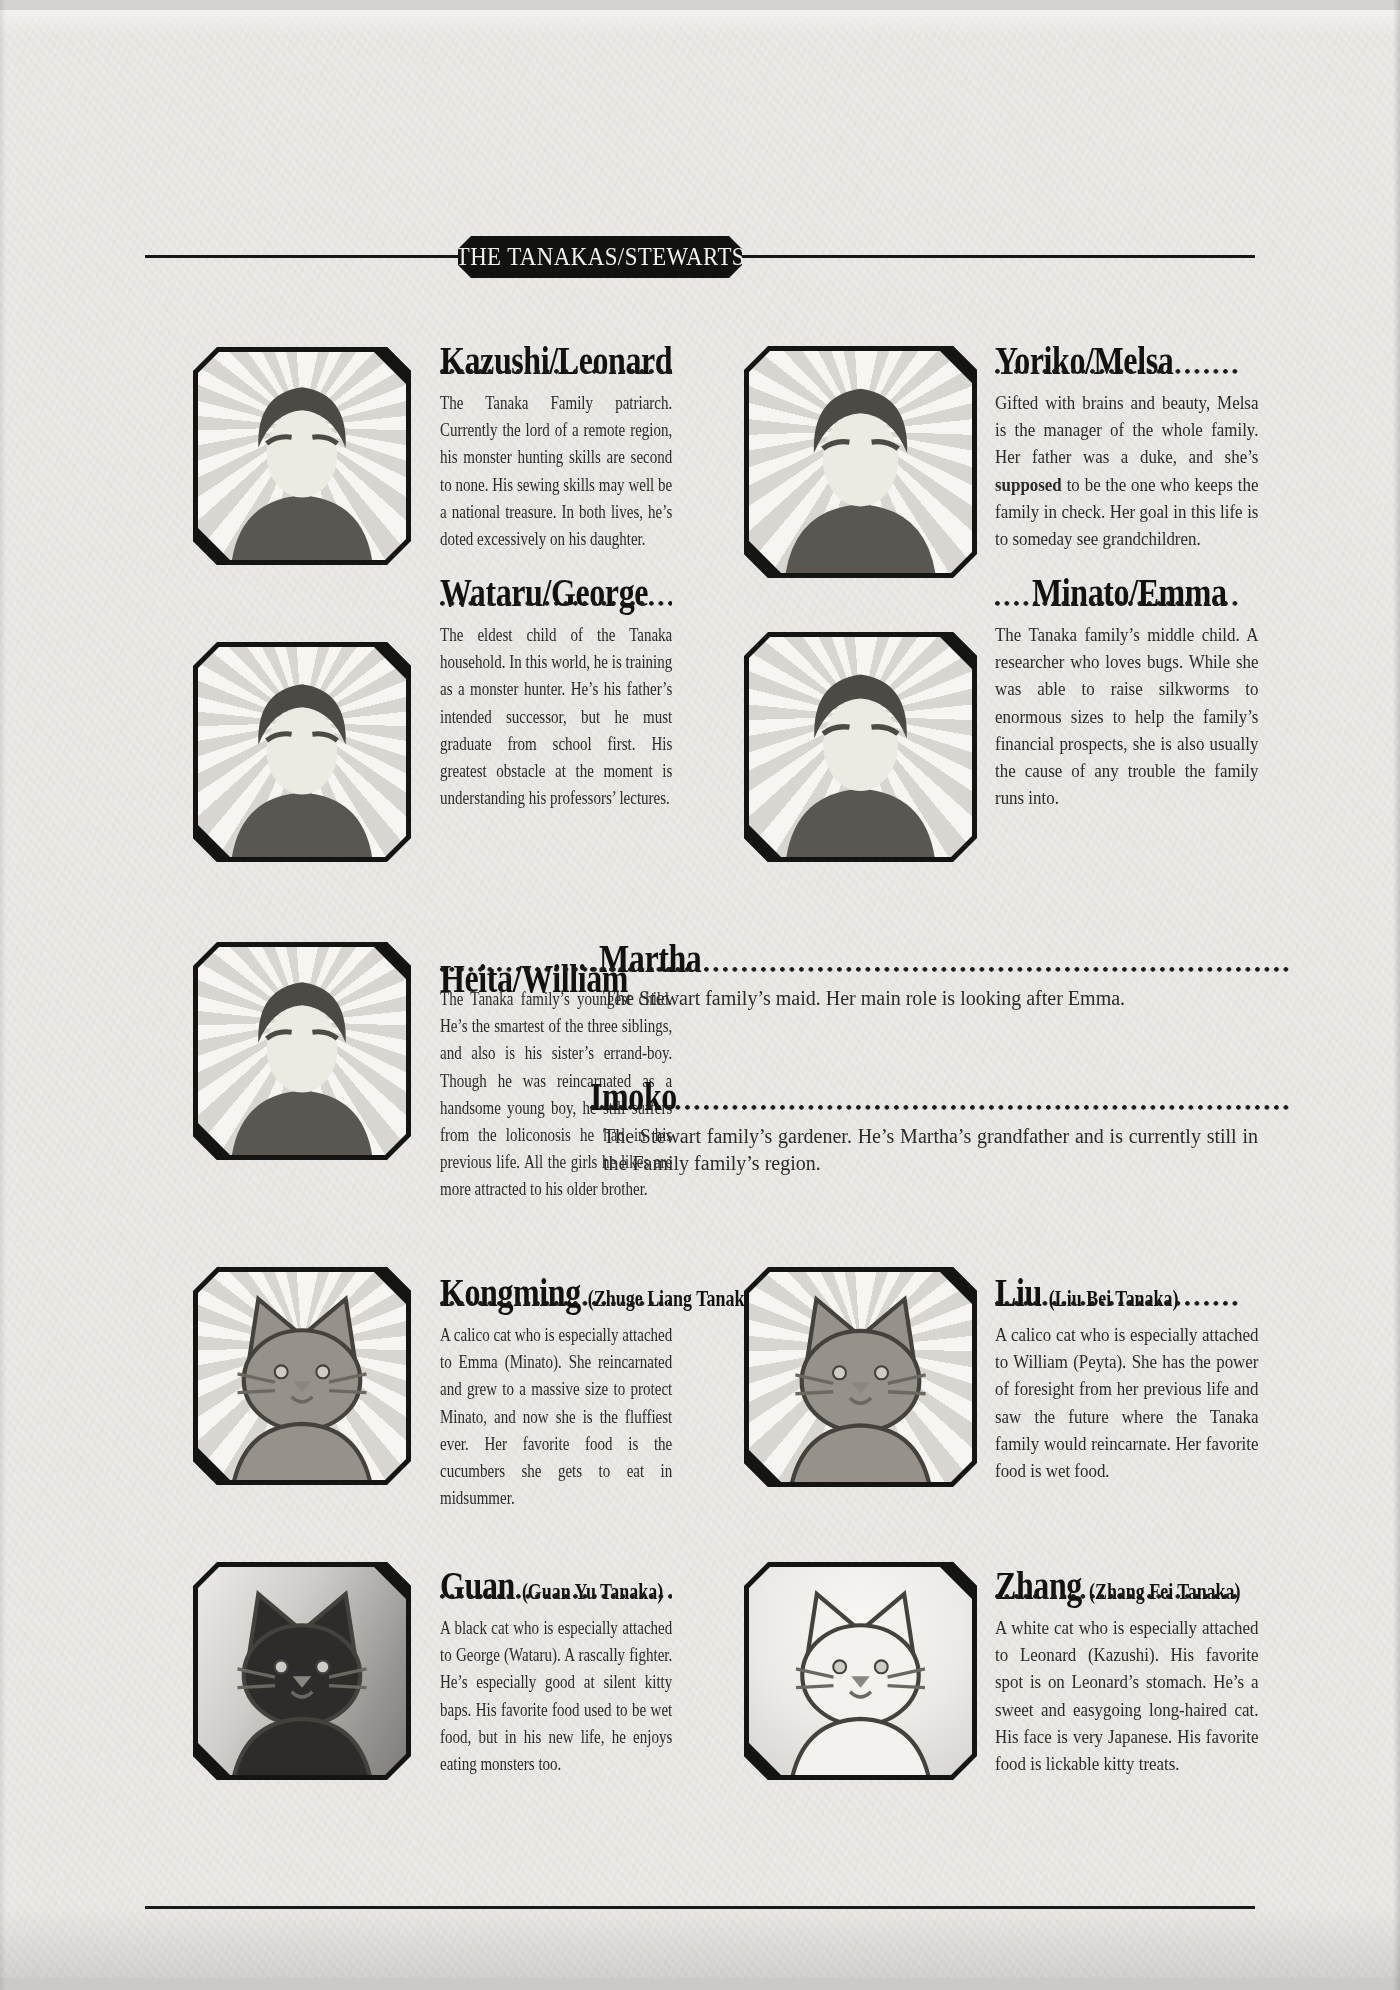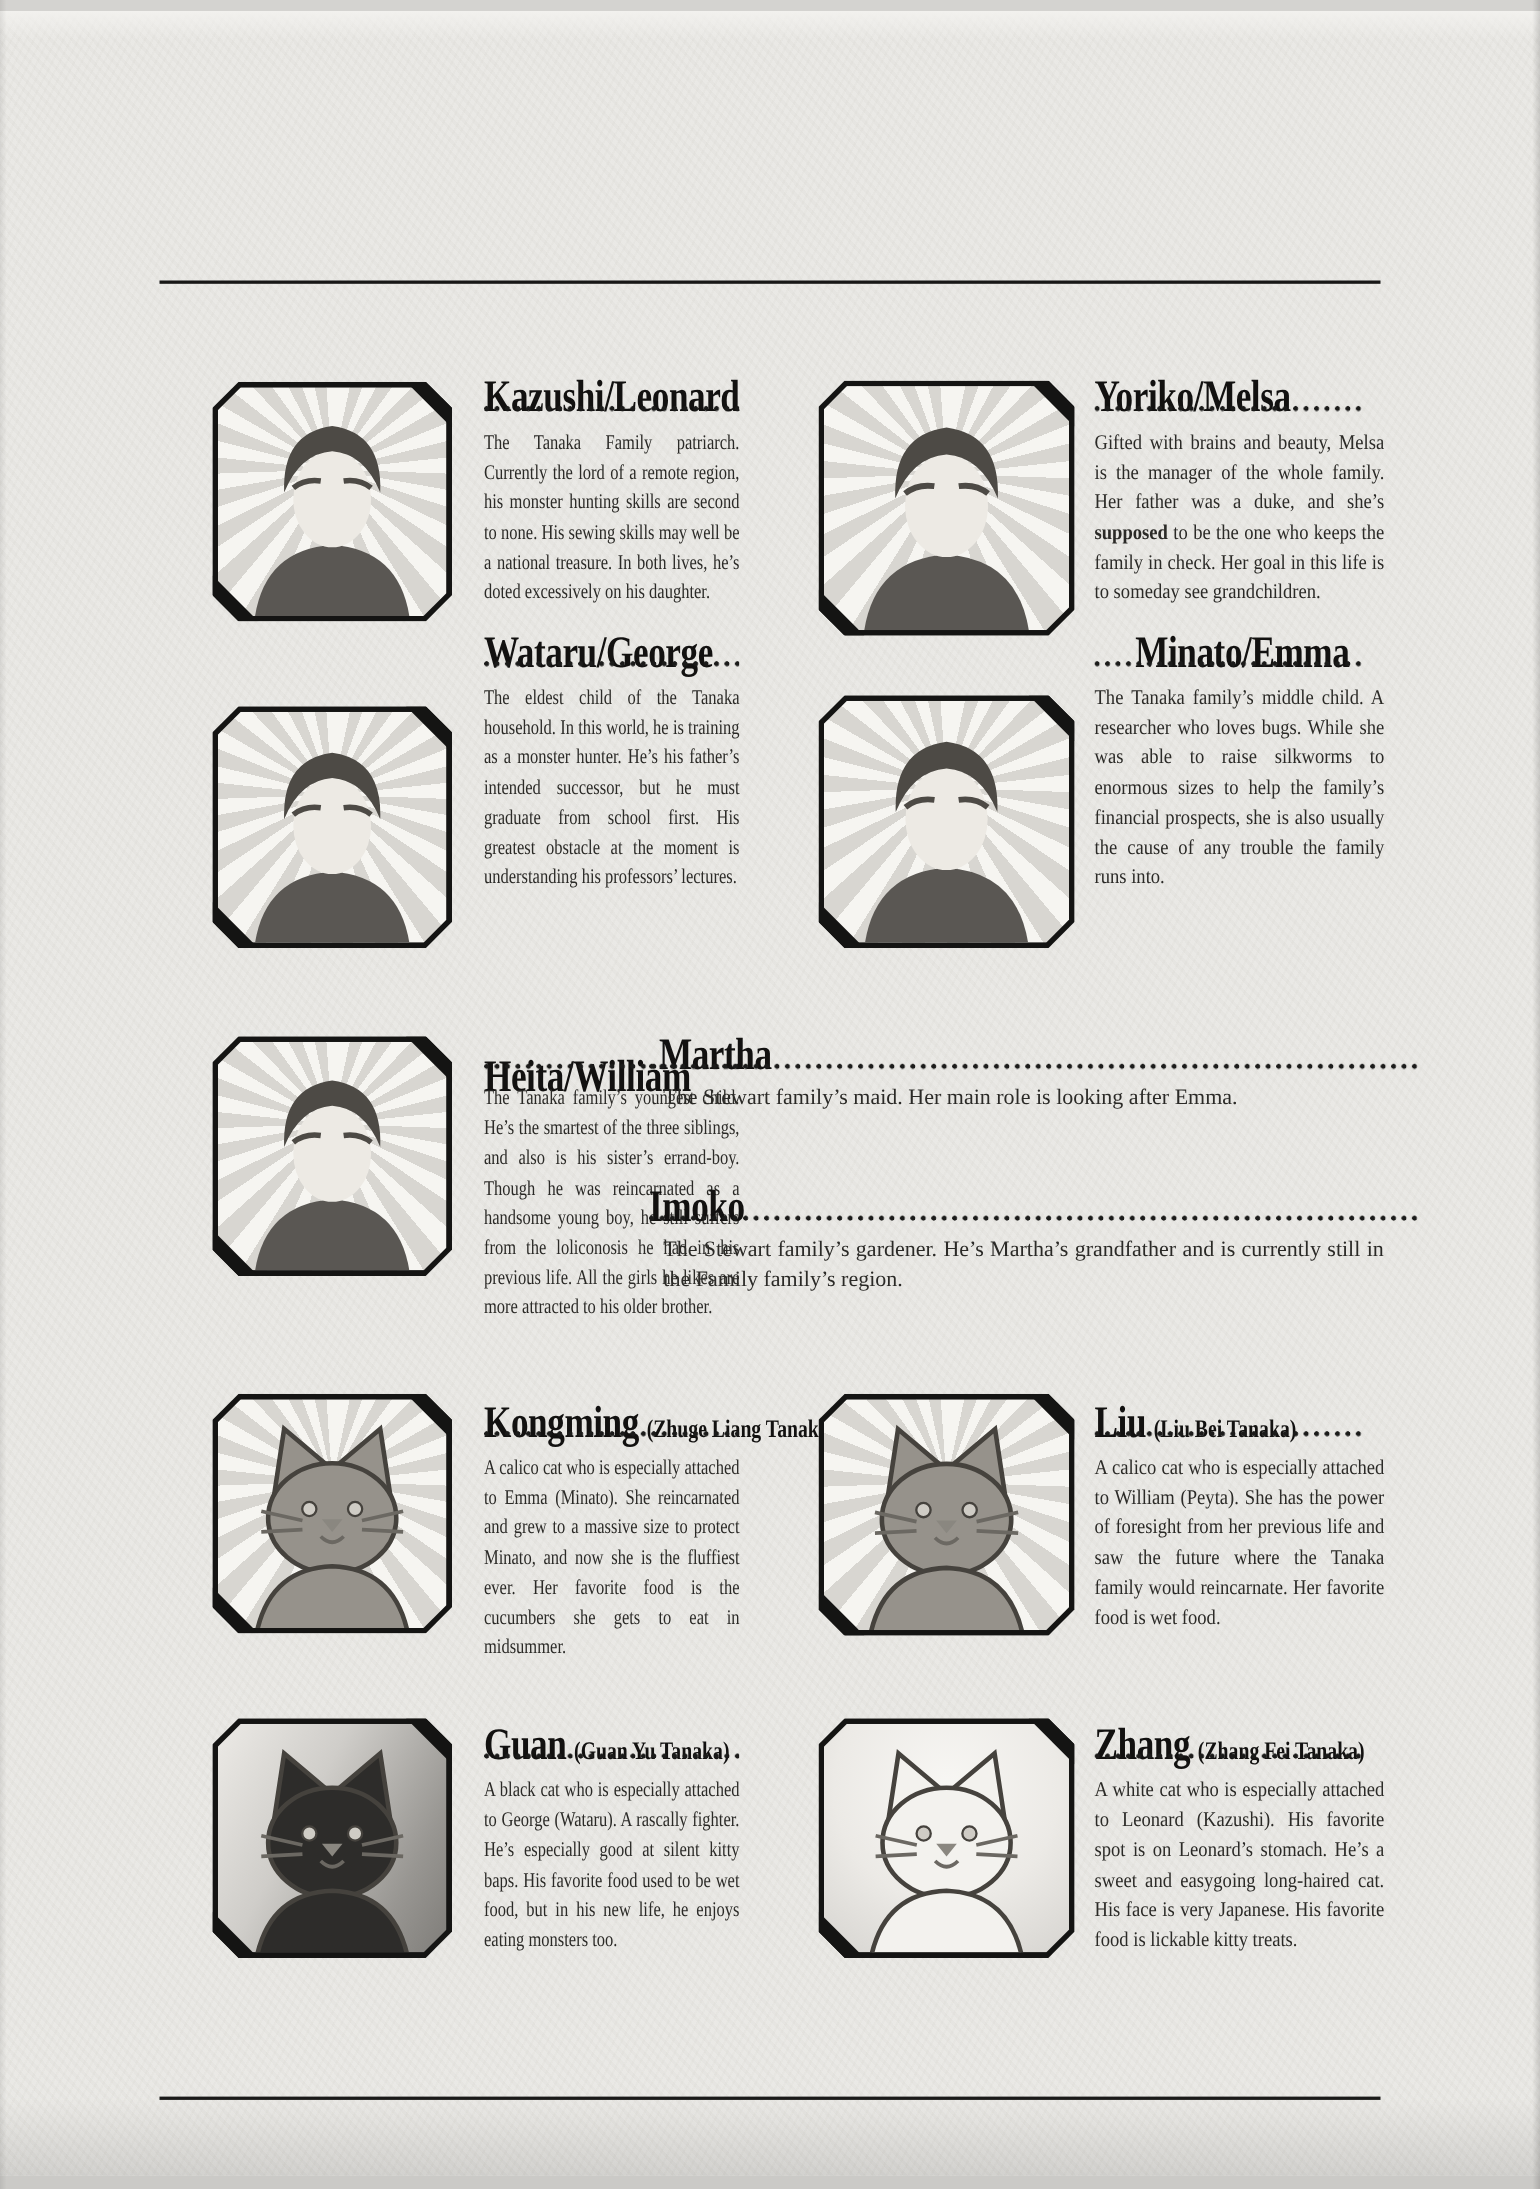--- a/index.html
+++ b/index.html
@@ -92,20 +92,23 @@
     </symbol>
   </defs>
 </svg>
 
 <div class="page">
   <div class="edge-top"></div>
   <div class="edge-top2"></div>
 
 
   <div class="banner-line"></div>
+  <div class="banner">
+    <span class="banner-text">THE TANAKAS/STEWARTS</span>
+  </div>
 
   <section>
     <div class="portrait" style="left:193px;top:347px;width:218px;height:218px" data-art="person">
       <div class="art">
         <svg class="sil" viewBox="0 0 100 100" preserveAspectRatio="xMidYMax meet">
           <use href="#sym-person" class="sil-person"></use>
             <use href="#sym-cat" class="sil-cat"></use>
         </svg>
       </div>
       <i class="tri tri-tr"></i>

